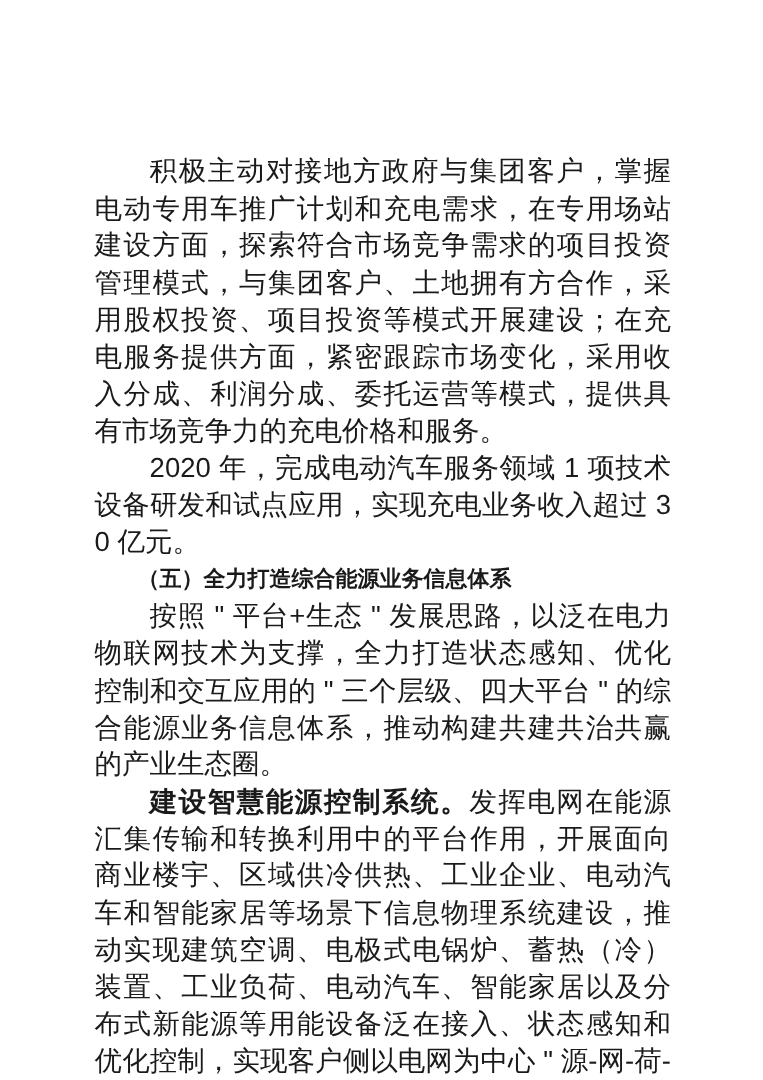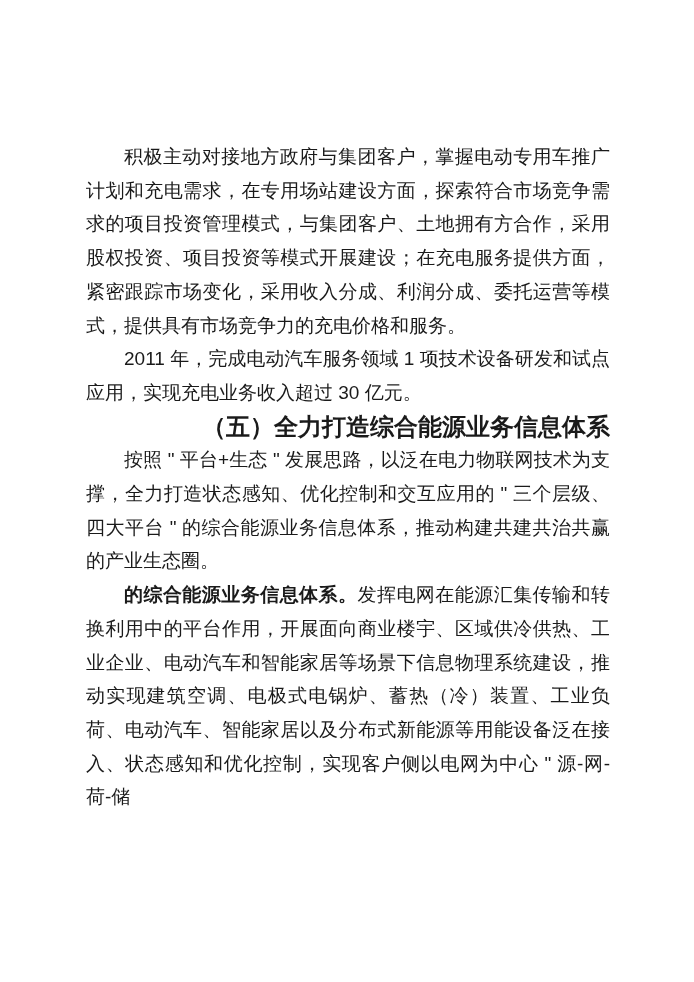--- a/index.html
+++ b/index.html
@@ -18,53 +18,53 @@
     }
     .content {
       position: absolute;
       left: 86px;
       top: 140px;
       width: 524px;
     }
     .para {
       margin: 0;
       padding: 0;
-      font-size: 19px;
+      font-size: 25px;
       line-height: 33.7px;
       text-align: justify;
       text-indent: 2em;
       letter-spacing: 0;
       word-break: break-all;
       color: #1a1a1a;
     }
     .heading {
       margin: 0;
       padding: 0;
-      font-size: 24px;
+      font-size: 20px;
       line-height: 33.7px;
       font-weight: 700;
-      text-align: right;
+      text-align: left;
       text-indent: 1.95em;
       color: #1a1a1a;
     }
     .bold-lead {
       font-weight: 700;
     }
   </style>
 </head>
 <body>
 
 <div class="page">
   <div class="content">
 
     <p class="para">积极主动对接地方政府与集团客户，掌握电动专用车推广计划和充电需求，在专用场站建设方面，探索符合市场竞争需求的项目投资管理模式，与集团客户、土地拥有方合作，采用股权投资、项目投资等模式开展建设；在充电服务提供方面，紧密跟踪市场变化，采用收入分成、利润分成、委托运营等模式，提供具有市场竞争力的充电价格和服务。</p>
 
 
-    <p class="para">2011 年，完成电动汽车服务领域 1 项技术设备研发和试点应用，实现充电业务收入超过 30 亿元。</p>
+    <p class="para">2020 年，完成电动汽车服务领域 1 项技术设备研发和试点应用，实现充电业务收入超过 30 亿元。</p>
 
     <h3 class="heading">（五）全力打造综合能源业务信息体系</h3>
 
     <p class="para">按照 " 平台+生态 " 发展思路，以泛在电力物联网技术为支撑，全力打造状态感知、优化控制和交互应用的 " 三个层级、四大平台 " 的综合能源业务信息体系，推动构建共建共治共赢的产业生态圈。</p>
 
-    <p class="para"><span class="bold-lead">的综合能源业务信息体系。</span><span>发挥电网在能源汇集传输和转换利用中的平台作用，开展面向商业楼宇、区域供冷供热、工业企业、电动汽车和智能家居等场景下信息物理系统建设，推动实现建筑空调、电极式电锅炉、蓄热（冷）装置、工业负荷、电动汽车、智能家居以及分布式新能源等用能设备泛在接入、状态感知和优化控制，实现客户侧以电网为中心 " 源-网-荷-储</span></p>
+    <p class="para"><span class="bold-lead">建设智慧能源控制系统。</span><span>发挥电网在能源汇集传输和转换利用中的平台作用，开展面向商业楼宇、区域供冷供热、工业企业、电动汽车和智能家居等场景下信息物理系统建设，推动实现建筑空调、电极式电锅炉、蓄热（冷）装置、工业负荷、电动汽车、智能家居以及分布式新能源等用能设备泛在接入、状态感知和优化控制，实现客户侧以电网为中心 " 源-网-荷-储</span></p>
 
   </div>
 </div>
 
 </body></html>

